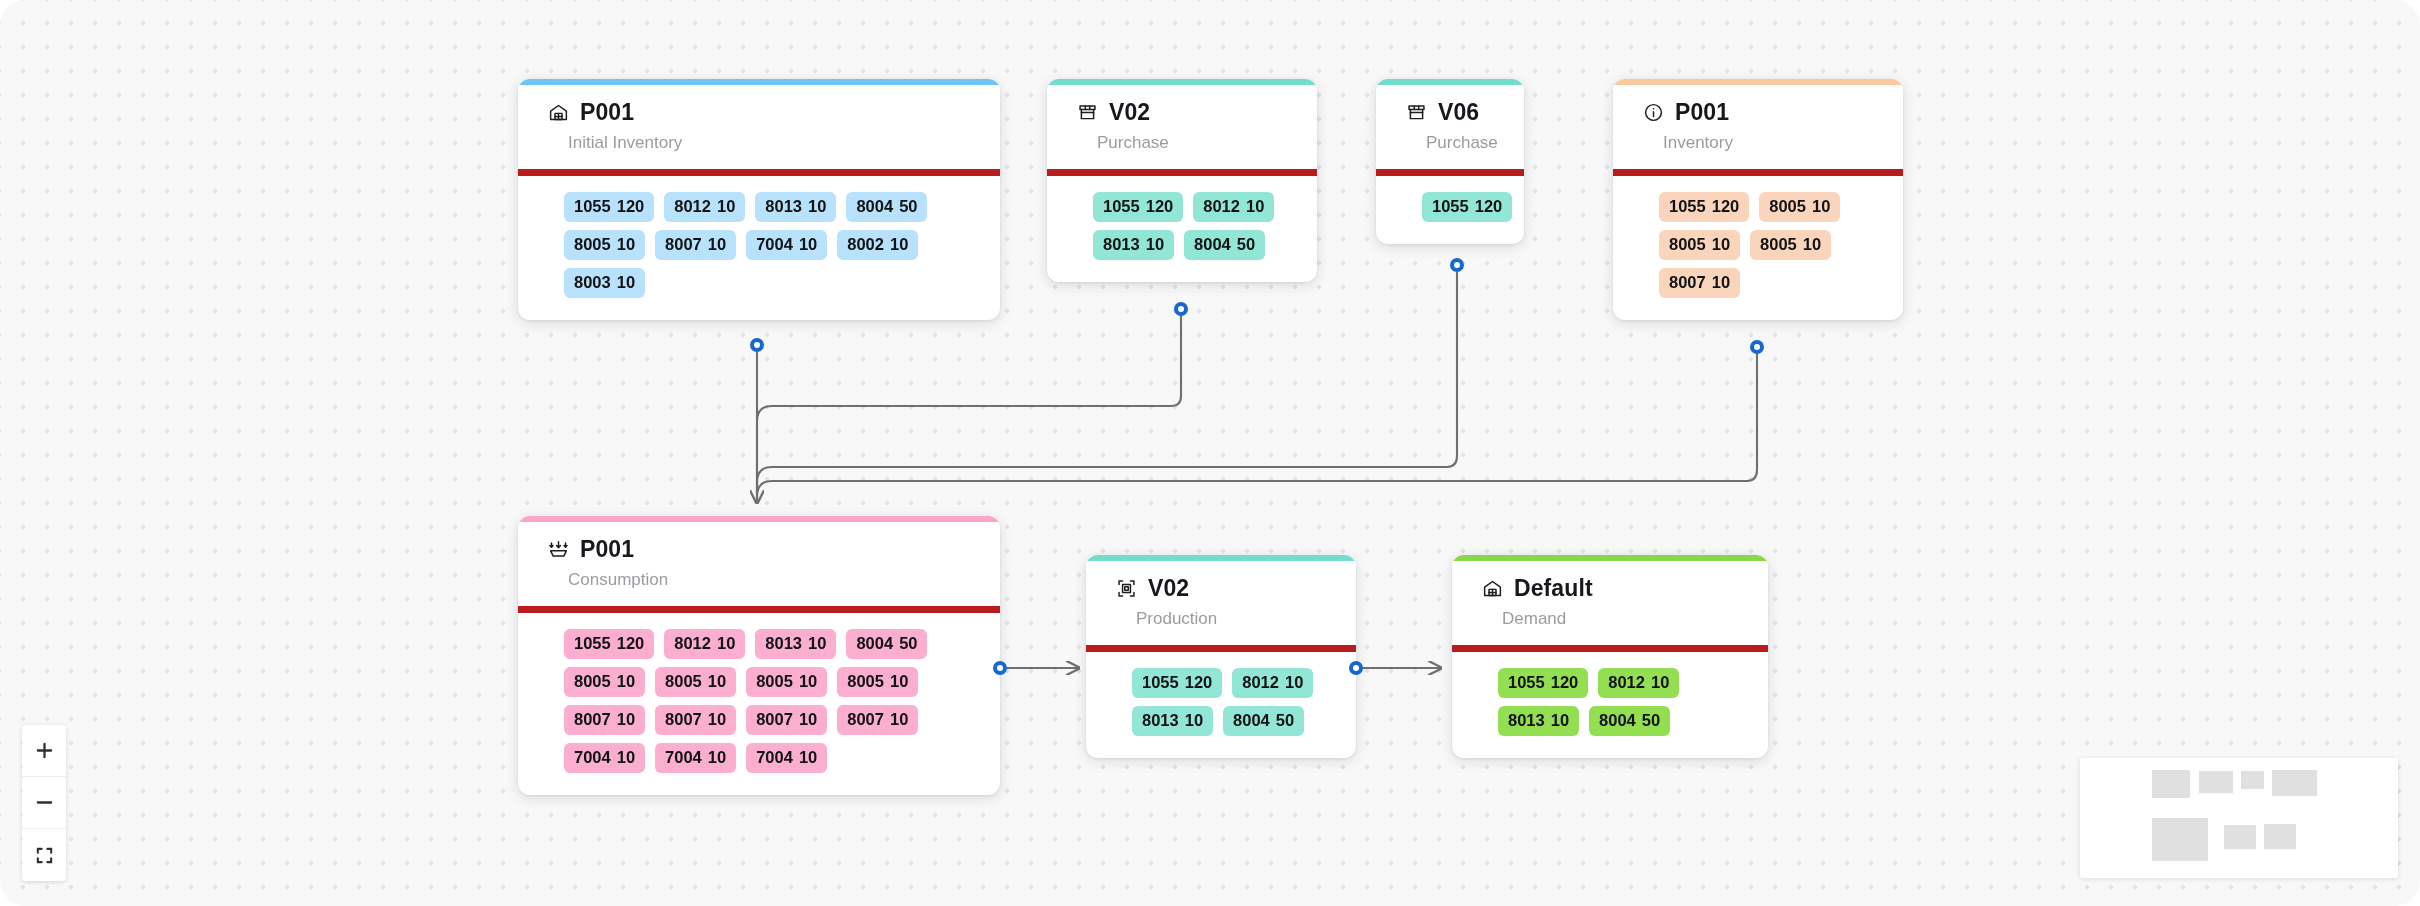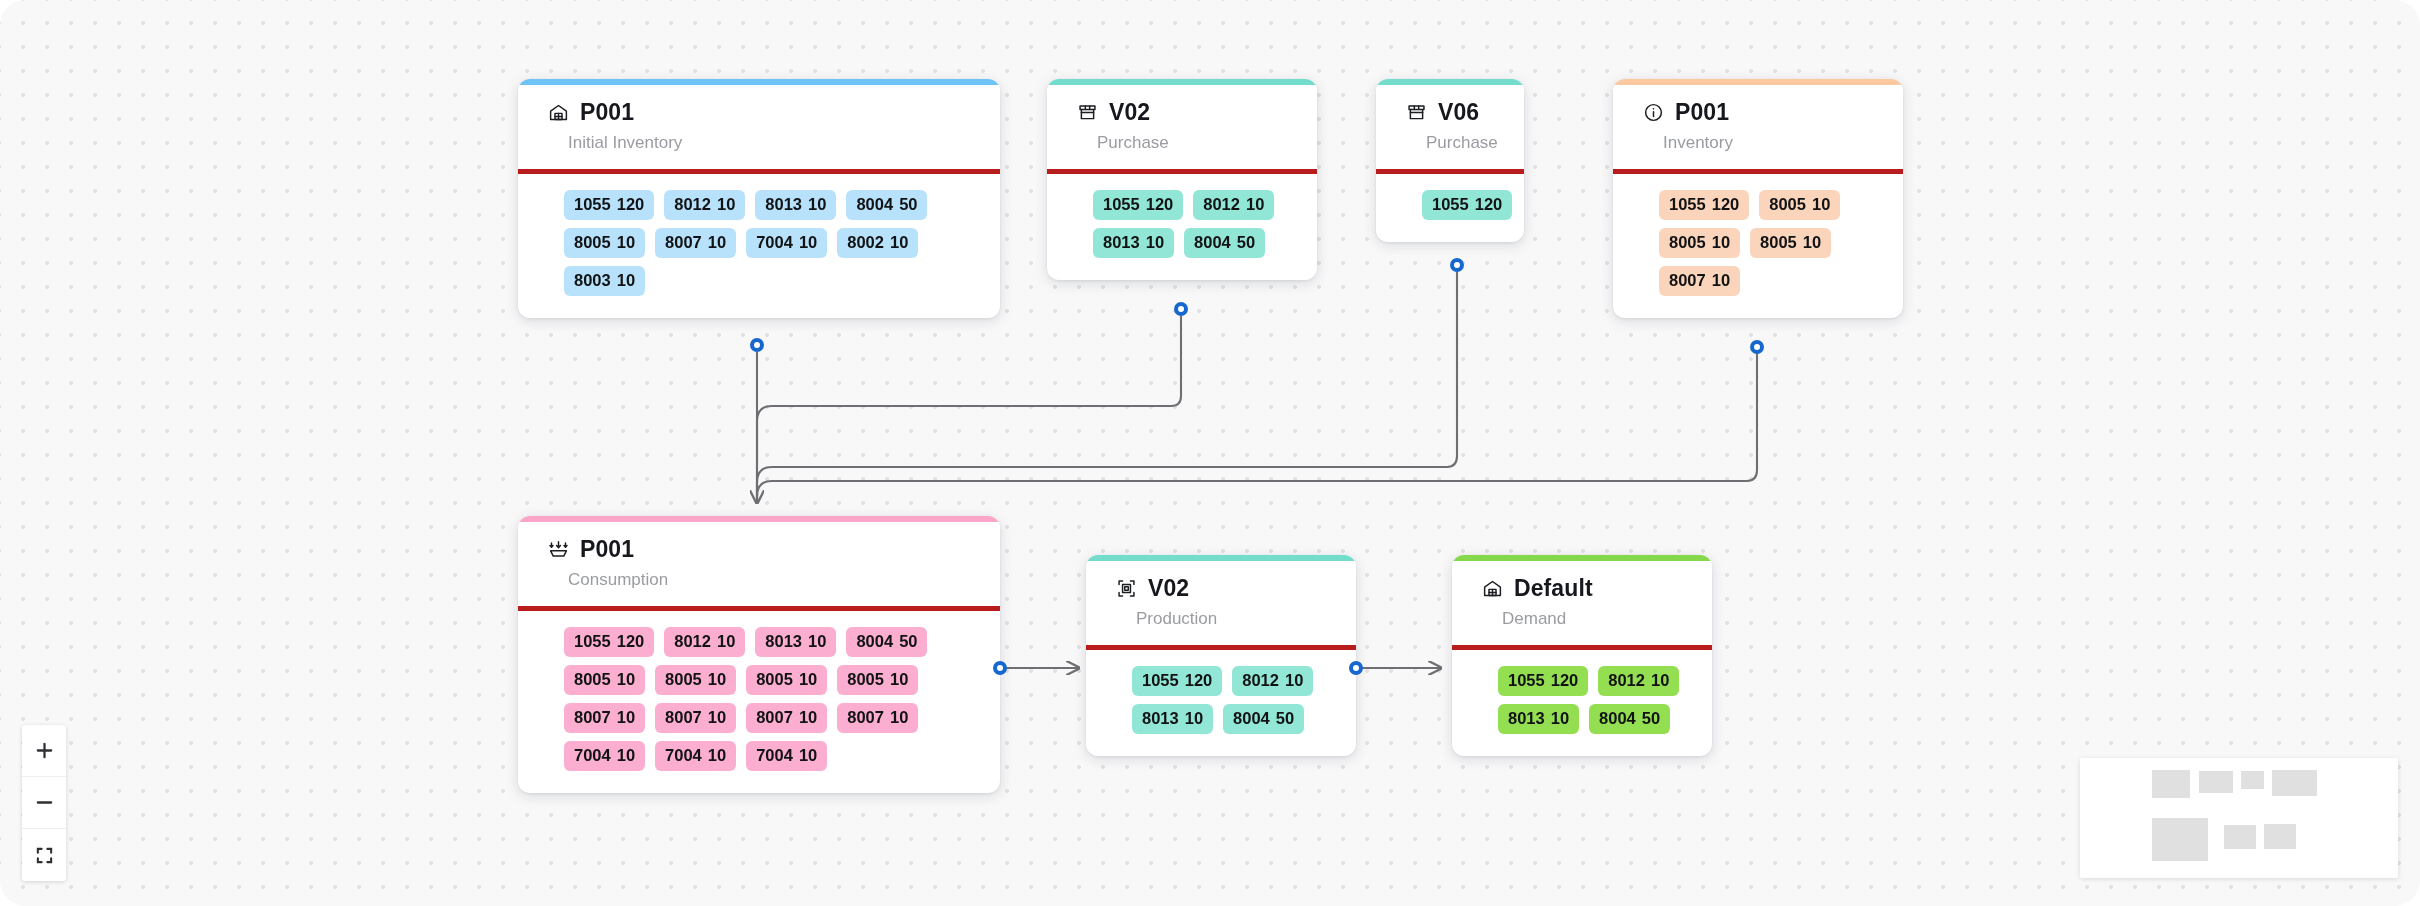--- a/index.html
+++ b/index.html
@@ -27,21 +27,21 @@
 
   
   .node {
     position: absolute;
     background: #ffffff;
     border-radius: 12px;
     box-shadow: 0 3px 14px rgba(16,24,40,.13), 0 1px 3px rgba(16,24,40,.08);
     overflow: hidden;
   }
   .accent { height: 6px; width: 100%; border-radius: 12px 12px 0 0; }
-  .node-head { padding: 14px 30px 16px 30px; border-bottom: 5px solid #b91c1c; background:#fff; }
+  .node-head { padding: 14px 30px 16px 30px; border-bottom: 7px solid #b91c1c; background:#fff; }
   .title-row { display: flex; align-items: center; gap: 11px; }
   .ico { width: 21px; height: 21px; flex: 0 0 21px; display:block; }
   .ico svg { display:block; width: 21px; height: 21px; }
   .n-title { font-size: 23px; font-weight: 700; color: #16181d; letter-spacing: .1px; }
   .n-sub { font-size: 17px; color: #9a9ca1; margin-top: 7px; margin-left: 20px; }
   .node-body { padding: 16px 30px 22px 46px; display: flex; flex-wrap: wrap; gap: 8px 10px; align-content: flex-start; }
 
   .chip {
     border-radius: 6px;
     padding: 4px 10px 5px 10px;
@@ -382,21 +382,21 @@
             <span class="qty">10</span>
           </div>
           <div class="chip" style="background: rgb(146, 230, 213);">
             <span class="sku">8004</span>
             <span class="qty">50</span>
           </div>
         </div>
     </div>
     <div class="handle" style="left:1349px; top:661px;"></div>
 
-    <div class="node" style="left:1452px; top:555px; width:260px;">
+    <div class="node" style="left:1452px; top:555px; width:316px;">
       <div class="accent" style="background:#86d84b;"></div>
       <div class="node-head">
         <div class="title-row">
           <span class="ico">
             <svg viewBox="0 0 24 24" fill="none" stroke="#1c1e22" stroke-width="1.7" stroke-linecap="round" stroke-linejoin="round">
               <path d="M3 10.5 12 4l9 6.5V20H3z"></path>
                 <rect x="8" y="13" width="8" height="7"></rect>
                 <path d="M12 13v7M8 16.5h8"></path>
             </svg>
           </span>

